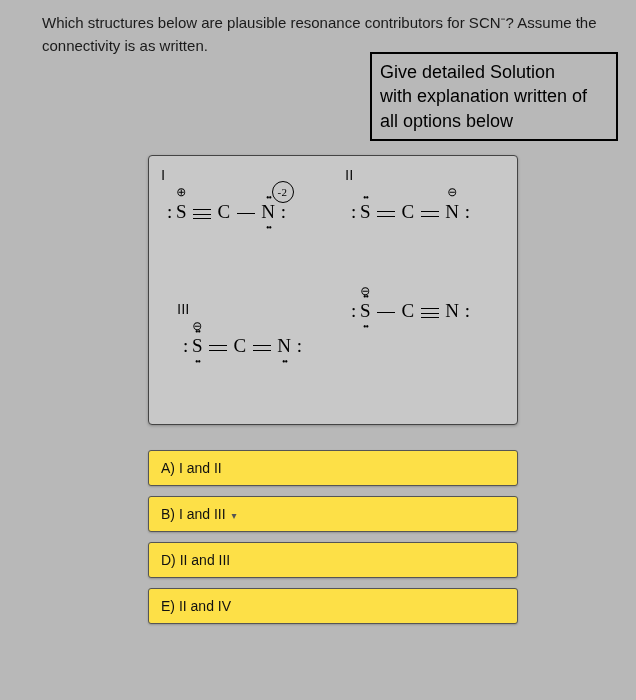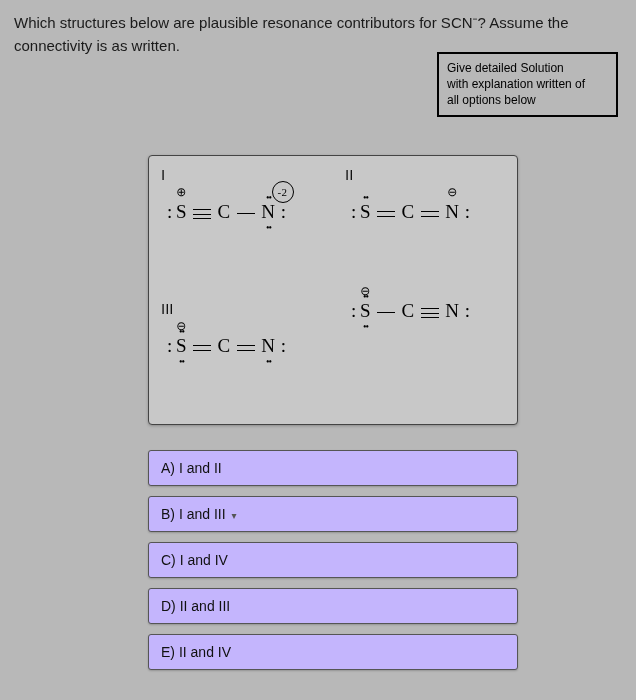--- a/index.html
+++ b/index.html
@@ -9,31 +9,32 @@
     background: #b8b8b8;
     font-family: Arial, sans-serif;
     position: relative;
     overflow: hidden;
   }
   .question {
     padding: 12px 14px 6px 14px;
     font-size: 15px;
     color: #1a1a1a;
     line-height: 1.5;
+    margin-left: 28px;
   }
   .note-box {
     position: absolute;
     top: 52px;
     right: 18px;
-    width: 181px;
+    width: 248px;
     border: 2px solid #000;
     background: #b8b8b8;
     padding: 6px 8px;
     font-family: "Comic Sans MS", cursive, sans-serif;
-    font-size: 12px;
+    font-size: 18px;
     color: #000;
     line-height: 1.35;
   }
   .note-box .underline { text-decoration: underline; }
   .panel {
     position: absolute;
     left: 148px;
     top: 155px;
     width: 370px;
     height: 270px;
@@ -43,21 +44,21 @@
     box-shadow: 0 1px 3px rgba(0,0,0,0.25);
   }
   .cell {
     position: absolute;
     width: 50%;
     height: 50%;
     padding: 10px 12px;
   }
   .cell.tl { left: 0; top: 0; }
   .cell.tr { left: 50%; top: 0; }
-  .cell.bl { left: 0; top: 50%; }
+  .cell.bl { left: 16px; top: 50%; }
   .cell.br { left: 50%; top: 50%; }
   .roman {
     font-size: 15px;
     color: #111;
     margin-bottom: 18px;
   }
   .struct {
     font-family: "Times New Roman", serif;
     font-size: 19px;
     color: #000;
@@ -81,21 +82,21 @@
   .bond.double { width:18px; height:6px; border-top:1.2px solid #000; border-bottom:1.2px solid #000; }
   .bond.triple { width:18px; height:10px; border-top:1.2px solid #000; border-bottom:1.2px solid #000; position:relative; }
   .bond.triple::after { content:""; position:absolute; left:0; right:0; top:4px; border-top:1.2px solid #000; }
   .options {
     position: absolute;
     left: 148px;
     top: 450px;
     width: 370px;
   }
   .option {
-    background: #c4b5fd;
+    background: #fde047;
     border: 1px solid #555;
     border-radius: 3px;
     padding: 9px 12px;
     margin-bottom: 10px;
     font-size: 14px;
     color: #111;
     box-shadow: 0 1px 2px rgba(0,0,0,0.2);
     cursor: pointer;
   }
   .option .tiny { font-size:10px; vertical-align:middle; margin-left:6px; color:#555;}
@@ -162,16 +163,15 @@
       <span class="ch">N</span>
       <span class="ldots">:</span>
     </div>
   </div>
 
 </div>
 
 <div class="options">
   <div class="option">A) I and II</div>
   <div class="option"><span>B) I and III</span><span class="tiny">▾</span></div>
-  <div class="option">C) I and IV</div>
   <div class="option">D) II and III</div>
   <div class="option">E) II and IV</div>
 </div>
 
 </body></html>

